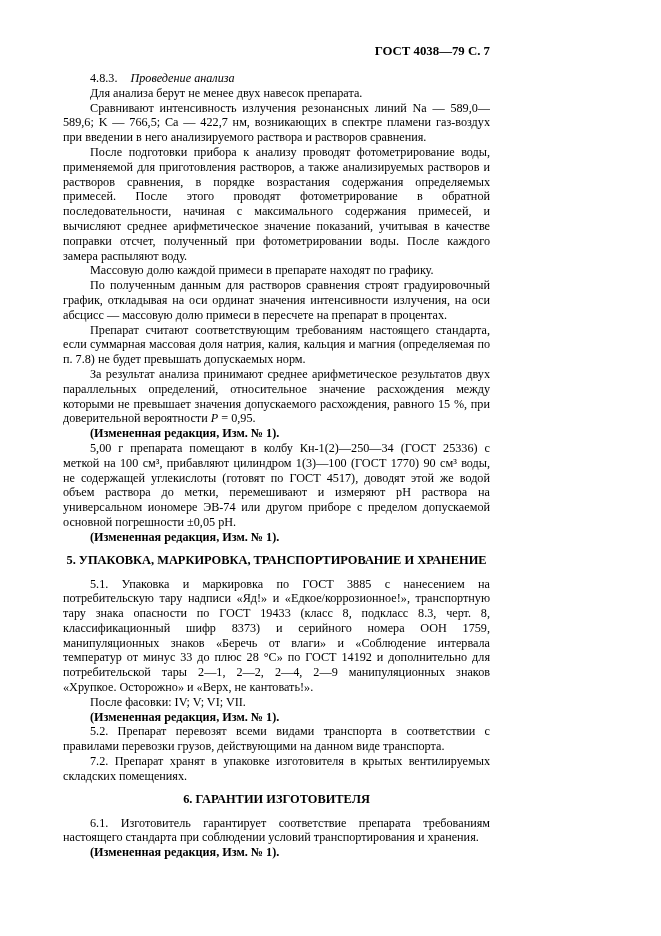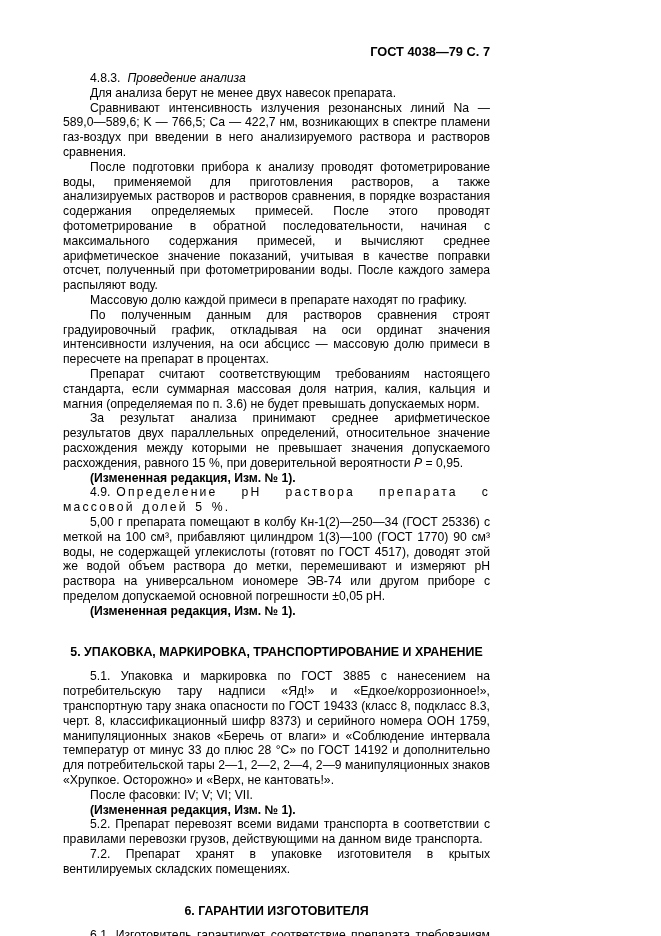--- a/index.html
+++ b/index.html
@@ -3,49 +3,49 @@
 <meta charset="utf-8">
 <style>
   html, body { margin:0; padding:0; background:#ffffff; }
   .page {
     position: relative;
     width: 553px;
     height: 936px;
     box-sizing: border-box;
     background: #ffffff;
     color: #000000;
-    font-family: Liberation Sans, sans-serif;
+    font-family: Liberation Serif, serif;
     padding: 44px 63px 0 63px;
     overflow: hidden;
   }
   .doc-header {
     text-align: right;
     font-weight: bold;
     font-size: 12.8px;
     line-height: 15px;
     margin-bottom: 12px;
   }
   p.para {
     margin: 0;
     font-size: 12.2px;
     line-height: 14.8px;
     text-align: justify;
     text-indent: 27px;
   }
   .clause-num { }
-  .clause-title { font-style: italic; margin-left: 7px; }
+  .clause-title { font-style: italic; margin-left: 13px; }
   .amendment { font-weight: bold; }
   .var-italic { font-style: italic; }
   .spaced-title {
     letter-spacing: 2.2px;
     word-spacing: 2px;
     margin-left: 6px;
   }
   h2.section-heading {
-    margin: 27px 0 9px 0;
+    margin: 8px 0 9px 0;
     font-size: 12.4px;
     line-height: 15px;
     font-weight: bold;
     text-align: center;
     text-indent: 0;
   }
 </style>
 </head>
 <body>
 
@@ -55,25 +55,24 @@
     <span>ГОСТ 4038—79 С. 7</span>
   </div>
 
   <p class="para"><span class="clause-num">4.8.3.</span><span class="clause-title">Проведение анализа</span></p>
   <p class="para">Для анализа берут не менее двух навесок препарата.</p>
   <p class="para">Сравнивают интенсивность излучения резонансных линий Na — 589,0—589,6; K — 766,5; Ca — 422,7 нм, возникающих в спектре пламени газ-воздух при введении в него анализируемого раствора и растворов сравнения.</p>
   <p class="para">После подготовки прибора к анализу проводят фотометрирование воды, применяемой для приготовления растворов, а также анализируемых растворов и растворов сравнения, в порядке возрастания содержания определяемых примесей. После этого проводят фотометрирование в обратной последовательности, начиная с максимального содержания примесей, и вычисляют среднее арифметическое значение показаний, учитывая в качестве поправки отсчет, полученный при фотометрировании воды. После каждого замера распыляют воду.</p>
 
   <p class="para">Массовую долю каждой примеси в препарате находят по графику.</p>
   <p class="para">По полученным данным для растворов сравнения строят градуировочный график, откладывая на оси ординат значения интенсивности излучения, на оси абсцисс — массовую долю примеси в пересчете на препарат в процентах.</p>
-  <p class="para">Препарат считают соответствующим требованиям настоящего стандарта, если суммарная массовая доля натрия, калия, кальция и магния (определяемая по п. 3.6) не будет превышать допускаемых норм.</p>
+  <p class="para">Препарат считают соответствующим требованиям настоящего стандарта, если суммарная массовая доля натрия, калия, кальция и магния (определяемая по п. 7.8) не будет превышать допускаемых норм.</p>
   <p class="para"><span>За результат анализа принимают среднее арифметическое результатов двух параллельных определений, относительное значение расхождения между которыми не превышает значения допускаемого расхождения, равного 15 %, при доверительной вероятности </span><span class="var-italic">Р</span><span> = 0,95.</span></p>
   <p class="para amendment">(Измененная редакция, Изм. № 1).</p>
 
-  <p class="para"><span class="clause-num">4.9.</span><span class="spaced-title">Определение рН раствора препарата с массовой долей 5 %.</span></p>
   <p class="para">5,00 г препарата помещают в колбу Кн-1(2)—250—34 (ГОСТ 25336) с меткой на 100 см³, прибавляют цилиндром 1(3)—100 (ГОСТ 1770) 90 см³ воды, не содержащей углекислоты (готовят по ГОСТ 4517), доводят этой же водой объем раствора до метки, перемешивают и измеряют рН раствора на универсальном иономере ЭВ-74 или другом приборе с пределом допускаемой основной погрешности ±0,05 рН.</p>
   <p class="para amendment">(Измененная редакция, Изм. № 1).</p>
 
   <h2 class="section-heading">5. УПАКОВКА, МАРКИРОВКА, ТРАНСПОРТИРОВАНИЕ И ХРАНЕНИЕ</h2>
   <p class="para">5.1. Упаковка и маркировка по ГОСТ 3885 с нанесением на потребительскую тару надписи «Яд!» и «Едкое/коррозионное!», транспортную тару знака опасности по ГОСТ 19433 (класс 8, подкласс 8.3, черт. 8, классификационный шифр 8373) и серийного номера ООН 1759, манипуляционных знаков «Беречь от влаги» и «Соблюдение интервала температур от минус 33 до плюс 28 °С» по ГОСТ 14192 и дополнительно для потребительской тары 2—1, 2—2, 2—4, 2—9 манипуляционных знаков «Хрупкое. Осторожно» и «Верх, не кантовать!».</p>
   <p class="para">После фасовки: IV; V; VI; VII.</p>
   <p class="para amendment">(Измененная редакция, Изм. № 1).</p>
   <p class="para">5.2. Препарат перевозят всеми видами транспорта в соответствии с правилами перевозки грузов, действующими на данном виде транспорта.</p>
   <p class="para">7.2. Препарат хранят в упаковке изготовителя в крытых вентилируемых складских помещениях.</p>
 

